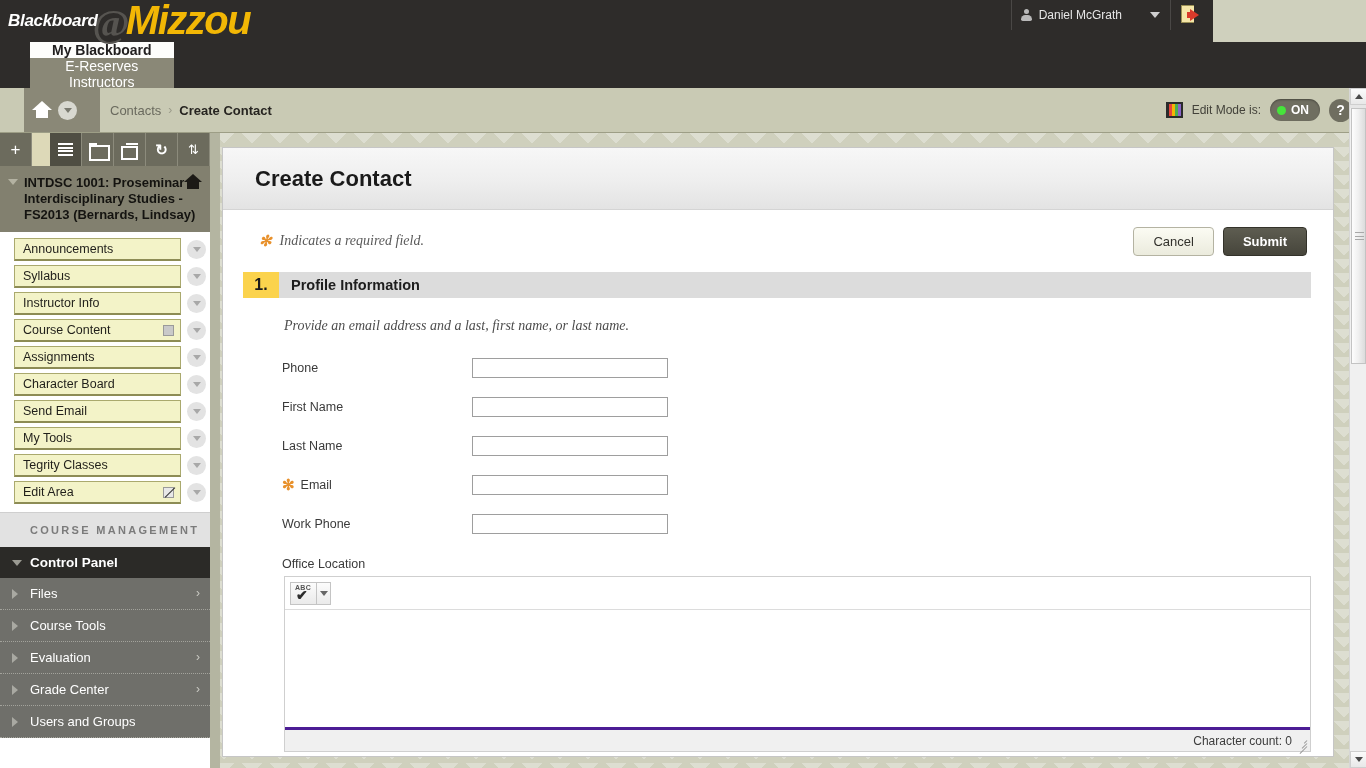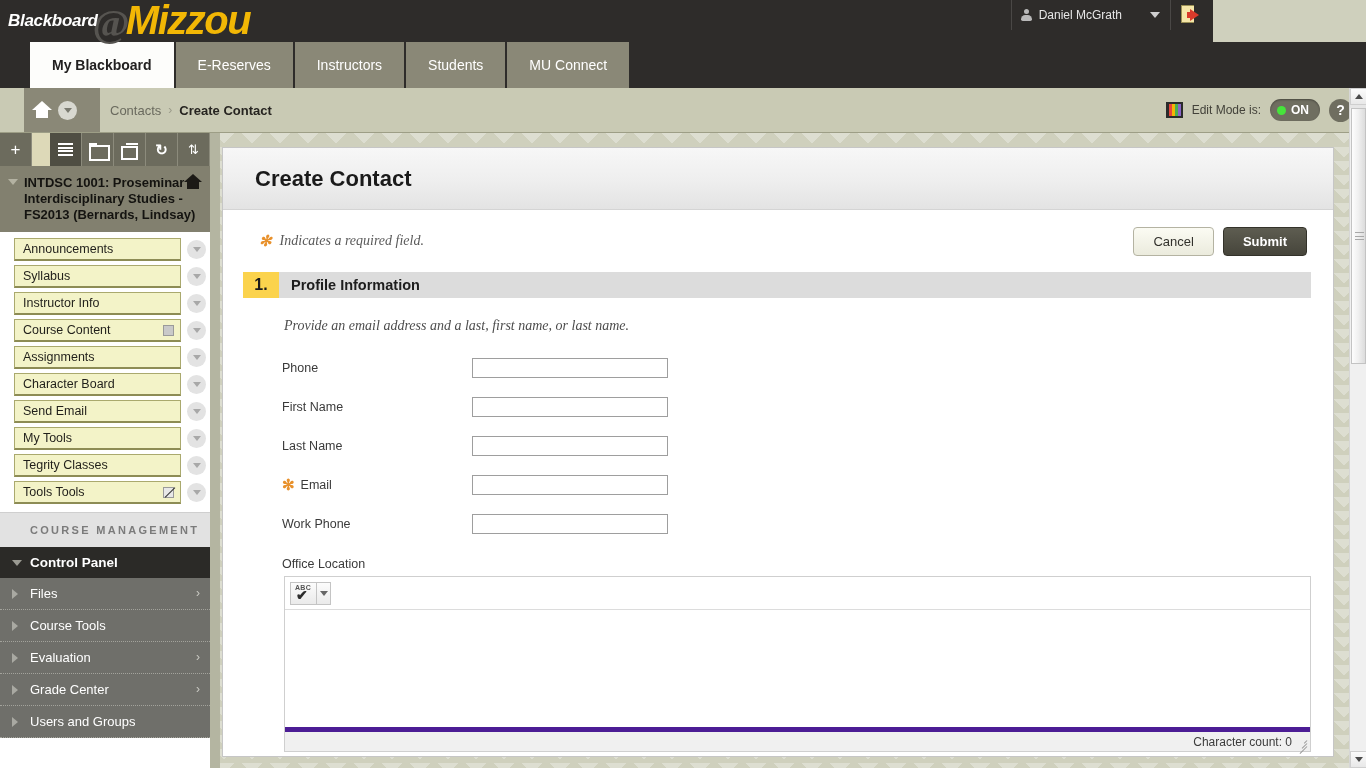--- a/index.html
+++ b/index.html
@@ -81,21 +81,21 @@
   .logout-arrow-tail {
     position: absolute; left: 6px; top: 8px; width: 6px; height: 6px;
     background: #d93a2b;
   }
 
   
   .tabrow {
     position: absolute; left: 0; top: 42px; width: 1366px; height: 46px;
     background: #2e2c2a;
   }
-  .tabs { position: absolute; left: 30px; top: 0; display: flex; height: 46px; }
+  .tabs { position: absolute; left: 30px; top: 0; display: flex; height: 46px; flex-direction: column; }
   .tab {
     height: 46px; padding: 0 22px;
     display: flex; align-items: center; justify-content: center;
     color: #ffffff; font-size: 14px;
     background: #8a8877;
     border-right: 2px solid #2e2c2a;
     cursor: pointer; white-space: nowrap;
   }
   .tab.active {
     background: #fdfdfb; color: #222020; font-weight: bold;
@@ -409,21 +409,21 @@
     content: ""; width: 0; height: 0;
     border-left: 4px solid transparent; border-right: 4px solid transparent;
     border-top: 5px solid #666;
   }
   .editor-body {
     height: 113px; background: #ffffff; border: none; width: 100%;
     resize: none; outline: none; padding: 5px;
     font-family: "Liberation Sans", sans-serif; font-size: 12px;
   }
   .editor-foot {
-    height: 24px; background: #f0f0f0; border-top: 5px solid #4c1d95;
+    height: 24px; background: #f0f0f0; border-top: 3px solid #4c1d95;
     display: flex; align-items: center; justify-content: flex-end;
     padding-right: 8px; position: relative;
   }
   .char-count { font-size: 12px; color: #3c3c3c; margin-right: 10px; }
   .grip {
     position: absolute; right: 3px; bottom: 3px;
     width: 11px; height: 11px;
   }
   .grip i {
     position: absolute; right: 0; background: #9a9a9a; height: 1px;
@@ -616,21 +616,21 @@
         <span class="menu-chev"></span>
       </div>
       <div class="menu-row">
         <div class="menu-btn">
           <span>Tegrity Classes</span>
         </div>
         <span class="menu-chev"></span>
       </div>
       <div class="menu-row">
         <div class="menu-btn">
-          <span>Tools Tools</span>
+          <span>Edit Area</span>
           <span class="menu-badge slash"></span>
         </div>
         <span class="menu-chev"></span>
       </div>
     </div>
 
     <div class="cm-head">COURSE MANAGEMENT</div>
     <div class="cp-bar">
       <span class="tri-dn"></span>
       <span>Control Panel</span>

